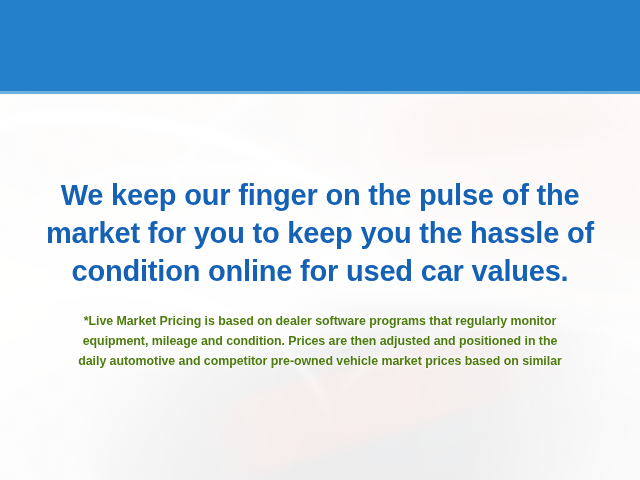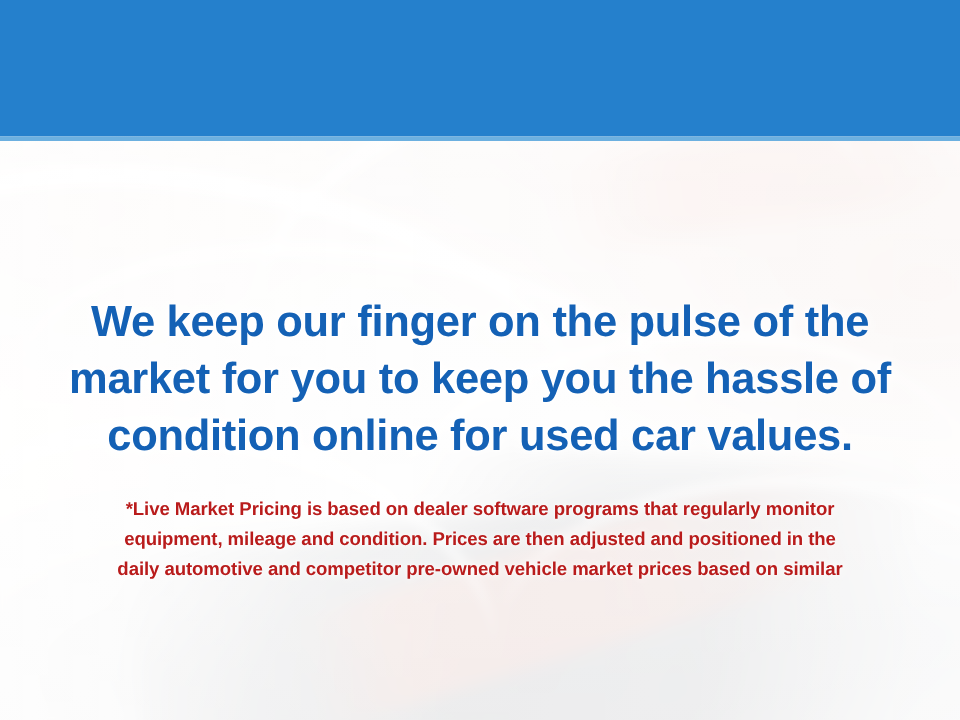--- a/index.html
+++ b/index.html
@@ -179,33 +179,32 @@
     width: 640px;
     z-index: 4;
     text-align: center;
     color: #1461b5;
     font-family: "Liberation Sans", sans-serif;
     font-weight: bold;
     font-size: 29px;
     line-height: 38px;
     letter-spacing: -0.2px;
     text-shadow: 0 0 8px rgba(255,255,255,0.95), 0 0 3px rgba(255,255,255,0.95);
-    margin-top: 20px;
   }
   .headline-line { display: block; white-space: nowrap; }
 
   
   .disclaimer {
     position: absolute;
     left: 0;
-    top: 329px;
+    top: 311px;
     width: 640px;
     z-index: 4;
     text-align: center;
-    color: #b91c1c;
+    color: #4d7c0f;
     font-family: "Liberation Sans", sans-serif;
     font-weight: bold;
     font-size: 12.4px;
     line-height: 20px;
     letter-spacing: -0.05px;
     text-shadow: 0 0 6px rgba(255,255,255,0.95), 0 0 2px rgba(255,255,255,0.9);
   }
   .disclaimer-line { display: block; white-space: nowrap; }
 </style>
 </head>

